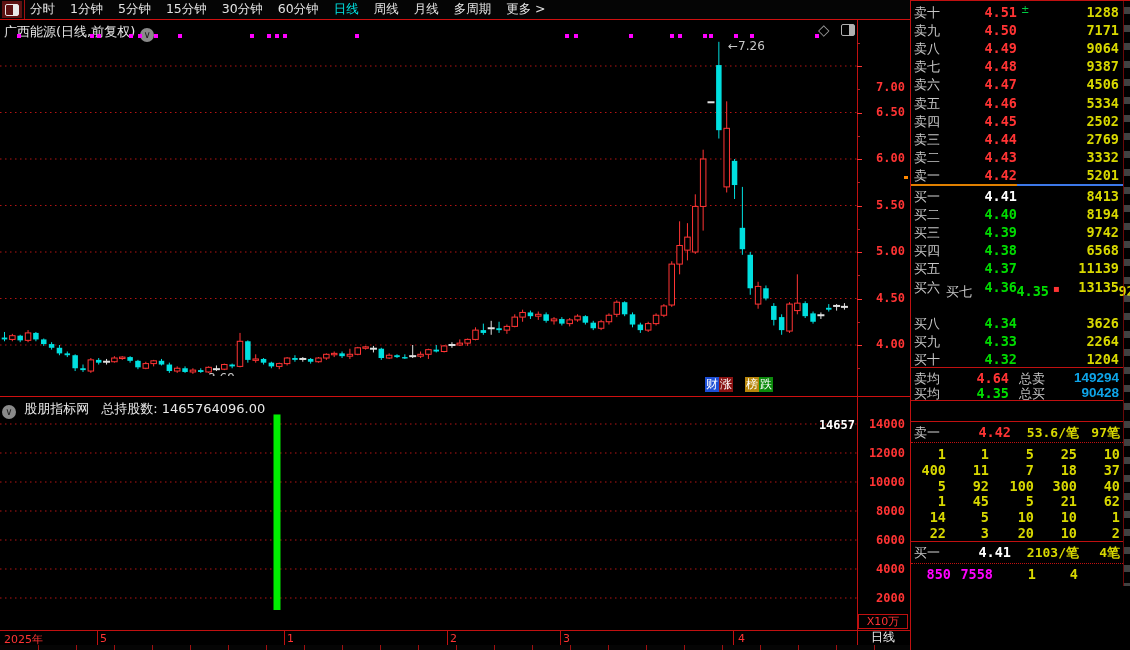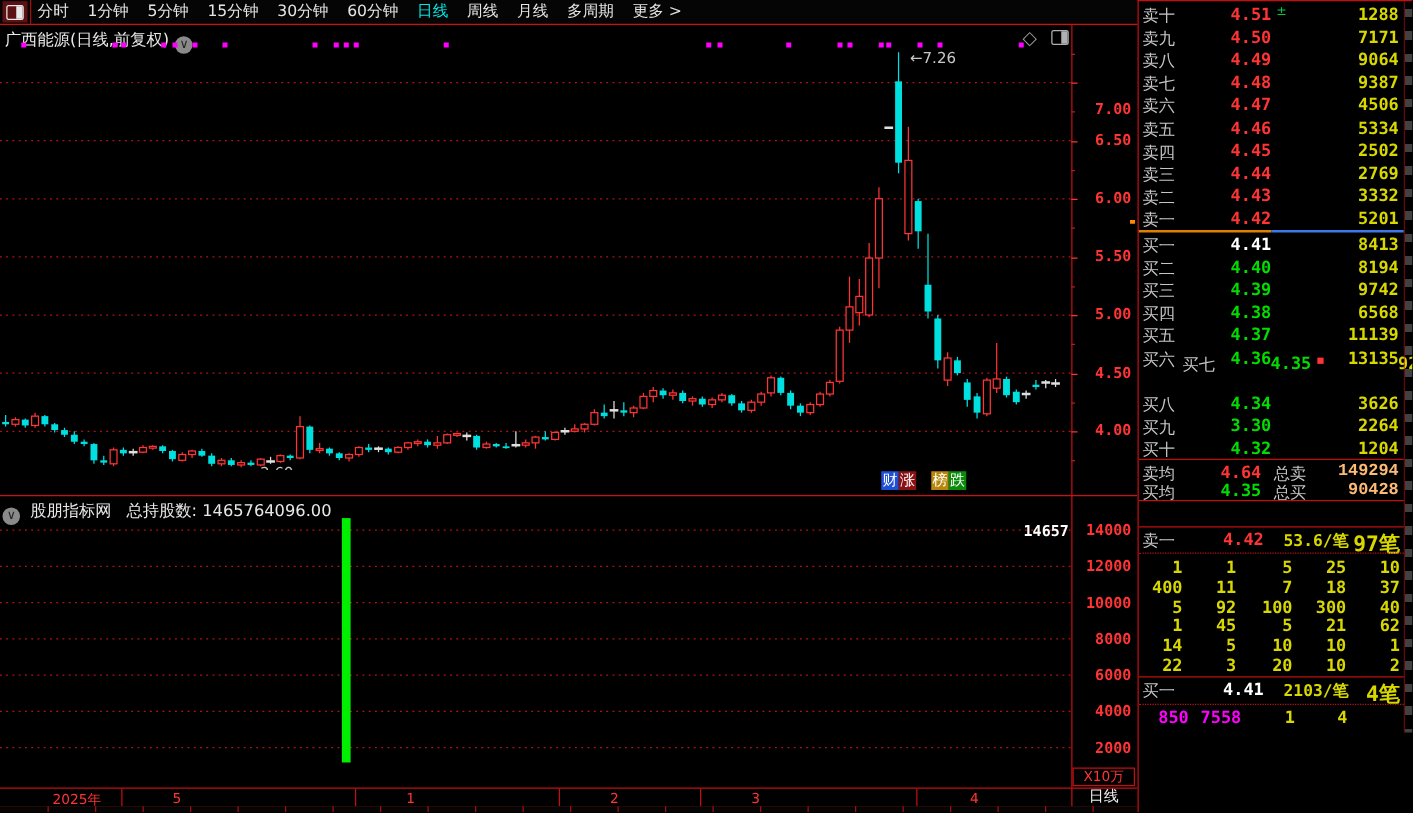--- a/index.html
+++ b/index.html
@@ -40,21 +40,21 @@
   #ind-header{position:absolute;left:2px;top:380px;color:#e8e8e8;font-size:13px;}
   #ind-max{position:absolute;left:789px;top:398px;width:66px;text-align:right;color:#fff;
            font-size:12px;font-weight:bold;font-family:"DejaVu Sans Mono",monospace;}
   .indtick{position:absolute;color:#ff3434;font-size:12px;font-weight:bold;width:44px;text-align:right;
            font-family:"DejaVu Sans Mono",monospace;}
   #unit-box{position:absolute;left:858px;top:594px;width:48px;height:13px;border:1px solid #c01010;
             color:#ff3434;font-size:11px;text-align:center;line-height:13px;}
   
   #xaxis{position:absolute;left:0;top:610px;width:910px;height:14px;border-top:1px solid #c01010;
          border-bottom:1px solid #c01010;}
-  .xlabel{position:absolute;top:1px;color:#ff3434;font-size:11px;white-space:nowrap;margin-left:38px;}
+  .xlabel{position:absolute;top:1px;color:#ff3434;font-size:11px;white-space:nowrap;}
   .xtick{position:absolute;top:0;width:1px;height:14px;background:#c01010;}
   #period-box{position:absolute;left:858px;top:611px;width:50px;height:13px;color:#f0f0f0;
               font-size:12px;text-align:center;line-height:13px;}
   
   #badges{position:absolute;left:705px;top:357px;display:flex;}
   .badge{display:flex;margin-right:12px;}
   .badge span{color:#fff;font-size:12px;padding:0 1px;line-height:15px;}
   
   #bstrip{position:absolute;left:0;top:645px;width:910px;height:5px;background:#050505;}
   #bstrip i{position:absolute;top:0;width:1px;height:5px;background:#a01010;}
@@ -71,32 +71,32 @@
   #ob-divider{position:absolute;left:0;top:183px;width:212px;height:2px;}
   #ob-divider .o{position:absolute;left:0;top:0;width:106px;height:2px;background:#e08000;}
   #ob-divider .b{position:absolute;left:106px;top:0;width:106px;height:2px;background:#3c78e8;}
   .hline{position:absolute;left:0;width:212px;height:1px;background:#c01010;}
   .dotline{position:absolute;left:0;width:212px;height:0;border-top:1px dotted #c01010;}
   .avgrow{position:absolute;left:0;width:212px;height:16px;}
   .avgrow .lb{position:absolute;left:3px;top:0;color:#c6c6c6;font-size:13px;}
   .avgrow .pr{position:absolute;left:46px;top:0;width:52px;text-align:right;font-size:13.5px;font-weight:bold;
               font-family:"DejaVu Sans Mono",monospace;}
   .avgrow .tl{position:absolute;left:108px;top:0;color:#c6c6c6;font-size:13px;}
-  .avgrow .tv{position:absolute;right:4px;top:0;width:72px;text-align:right;color:#fdba74;
-              font-size:13.5px;font-weight:bold;font-family:Liberation Mono, monospace;}
+  .avgrow .tv{position:absolute;right:4px;top:0;width:72px;text-align:right;color:#0ea5e9;
+              font-size:13.5px;font-weight:bold;font-family:Liberation Sans, sans-serif;}
   #qlink{position:absolute;left:0;top:402px;width:212px;height:17px;text-align:center;}
   #qlink .bolt{display:inline-block;vertical-align:-2px;}
   #qlink .tx{color:#ff2222;font-size:14px;margin-left:6px;}
   .drow{position:absolute;left:0;width:212px;height:17px;}
   .drow .lb{position:absolute;left:3px;top:0;color:#c6c6c6;font-size:13px;}
   .drow .pr{position:absolute;left:44px;top:0;width:56px;text-align:right;font-size:13.5px;font-weight:bold;
             font-family:"DejaVu Sans Mono",monospace;}
   .drow .pe{position:absolute;left:102px;top:0;width:66px;text-align:right;color:#d8d800;font-size:13px;
             font-weight:bold;font-family:"DejaVu Sans Mono",monospace;}
-  .drow .ct{position:absolute;right:3px;top:0;width:42px;text-align:right;color:#d8d800;font-size:17px;
+  .drow .ct{position:absolute;right:3px;top:0;width:42px;text-align:right;color:#d8d800;font-size:13px;
             font-weight:bold;font-family:"DejaVu Sans Mono",monospace;}
   .gcell{position:absolute;width:42px;text-align:right;color:#d8d800;font-size:13.5px;font-weight:bold;
          font-family:"DejaVu Sans Mono",monospace;}
   .bigv{position:absolute;text-align:right;font-size:13.5px;font-weight:bold;
         font-family:"DejaVu Sans Mono",monospace;}
   #redge{position:absolute;right:0;top:0;width:7px;height:585px;border-left:1px solid #c01010;
          background:repeating-linear-gradient(180deg,transparent 0 6px,#777 6px 13px,transparent 13px 18px);
          opacity:.55;}
   
   #watermark{position:absolute;left:963px;top:596px;width:167px;height:54px;background:#c9c9c9;
@@ -590,21 +590,21 @@
           <span class="mk" style="color:#ff3434">▪</span>
           <span class="vl">9281</span>
         </div>
         <div class="obrow" style="top: 312.7px;">
           <span class="lb">买八</span>
           <span class="pr" style="color:#00dd00">4.34</span>
           <span class="vl">3626</span>
         </div>
         <div class="obrow" style="top: 330.8px;">
           <span class="lb">买九</span>
-          <span class="pr" style="color:#00dd00">3.30</span>
+          <span class="pr" style="color:#00dd00">4.33</span>
           <span class="vl">2264</span>
         </div>
         <div class="obrow" style="top: 348.9px;">
           <span class="lb">买十</span>
           <span class="pr" style="color:#00dd00">4.32</span>
           <span class="vl">1204</span>
         </div>
       </div>
     <div class="hline" style="top:366px;"></div>
 

